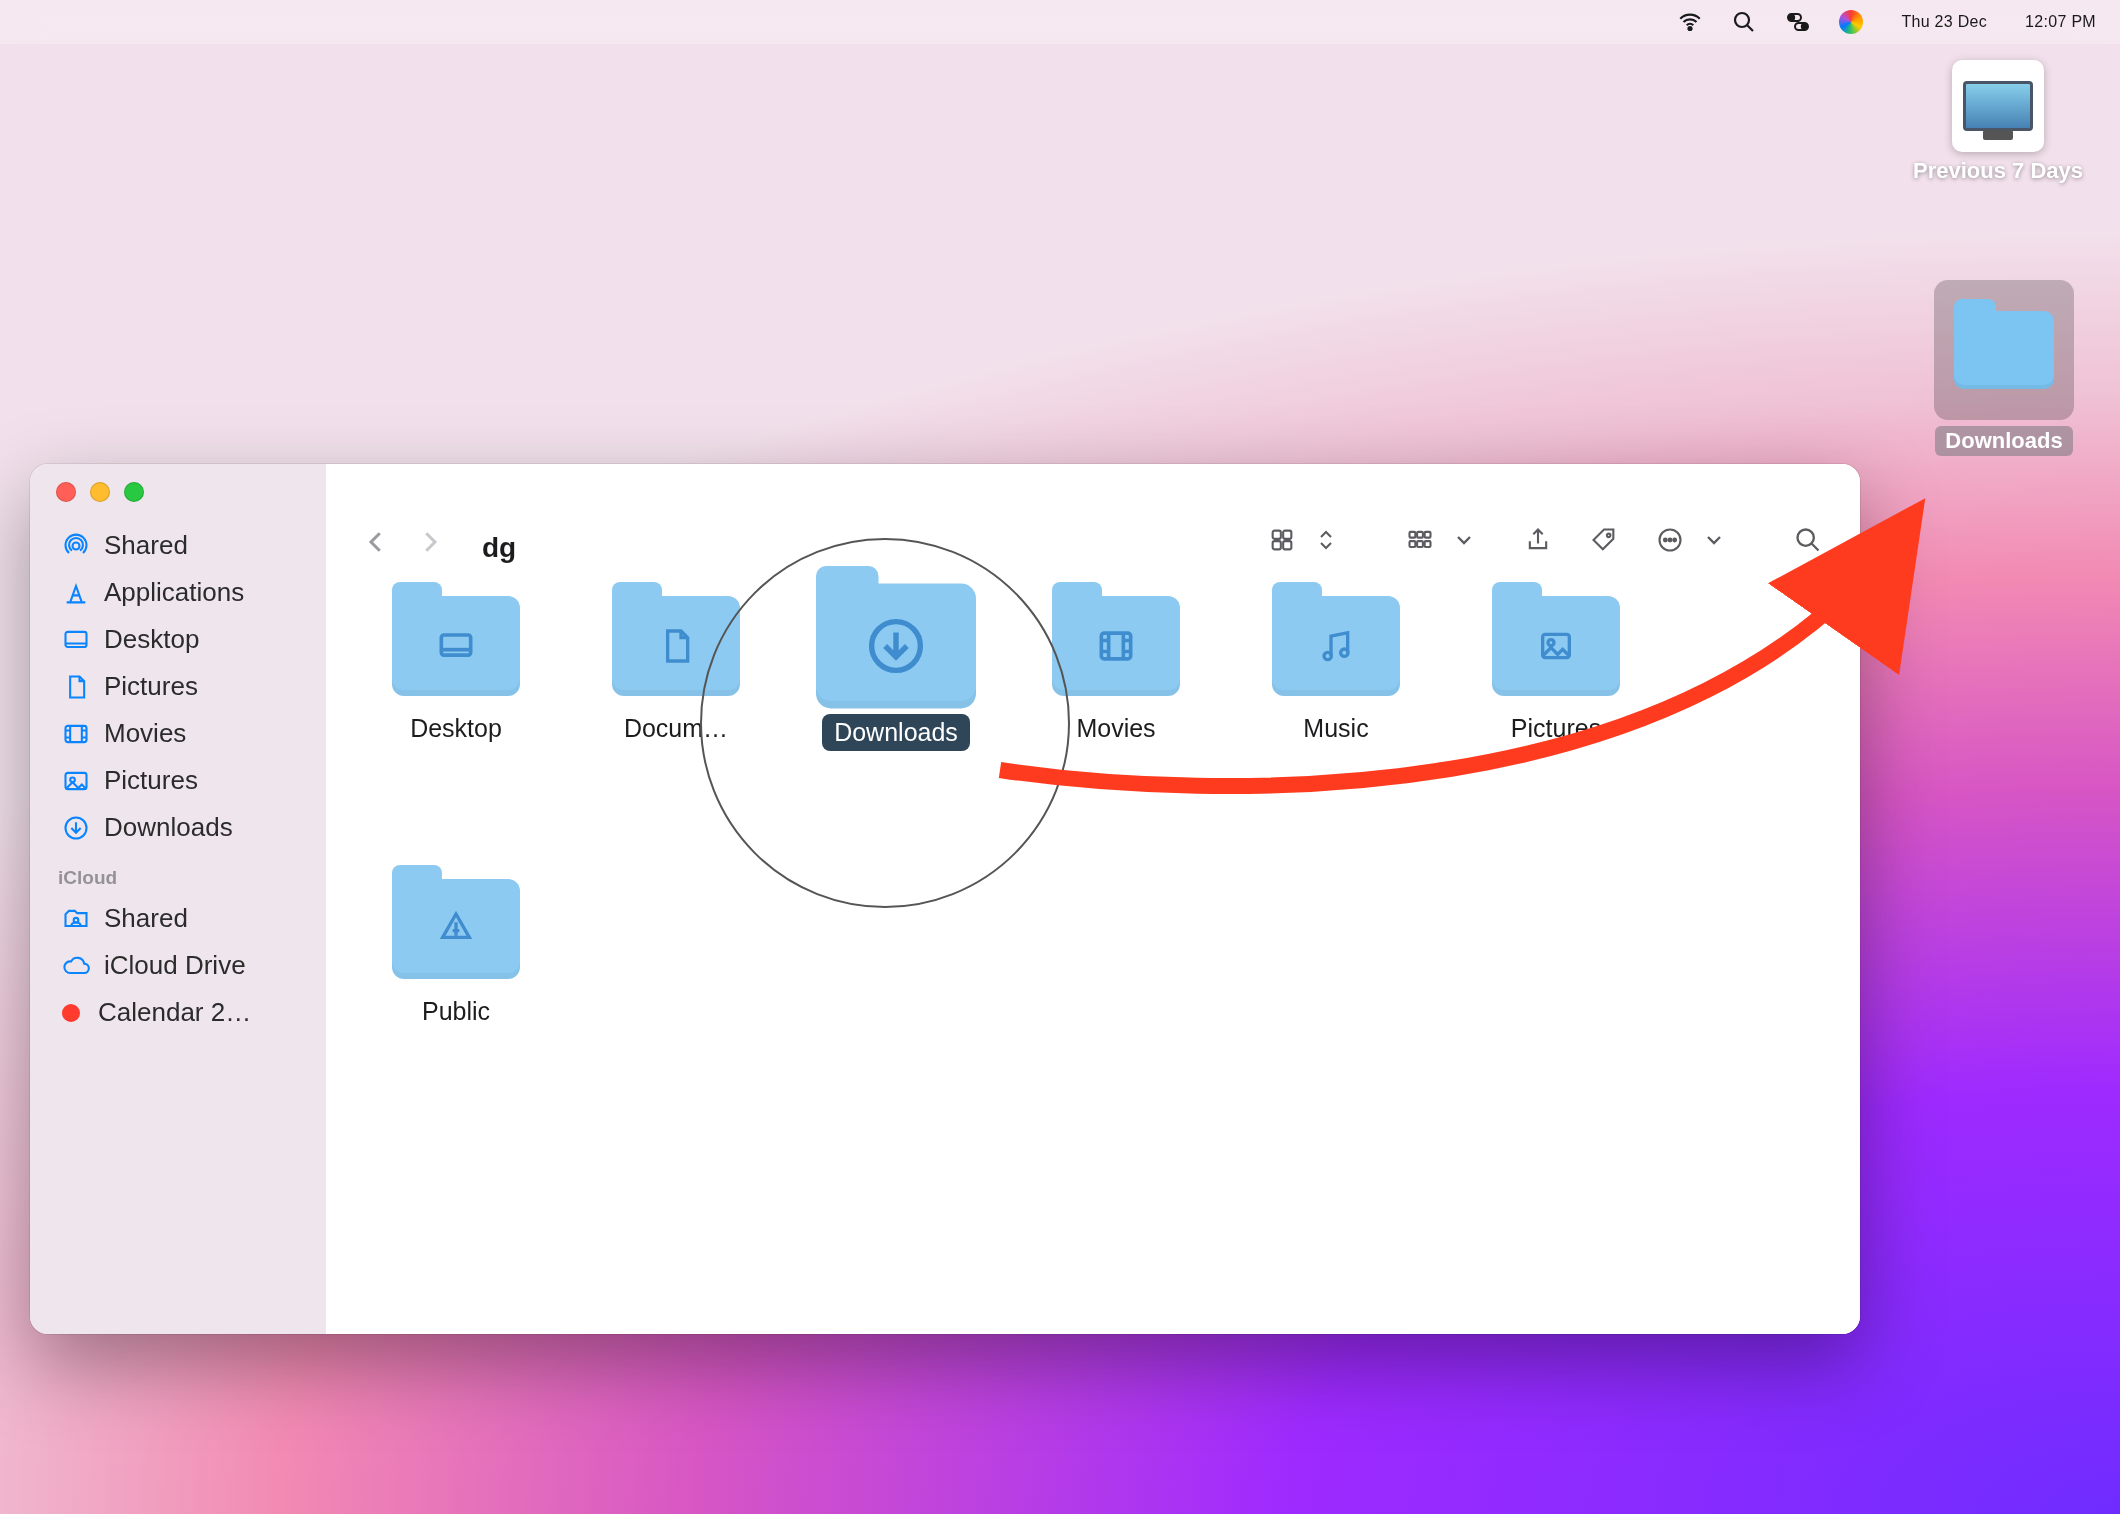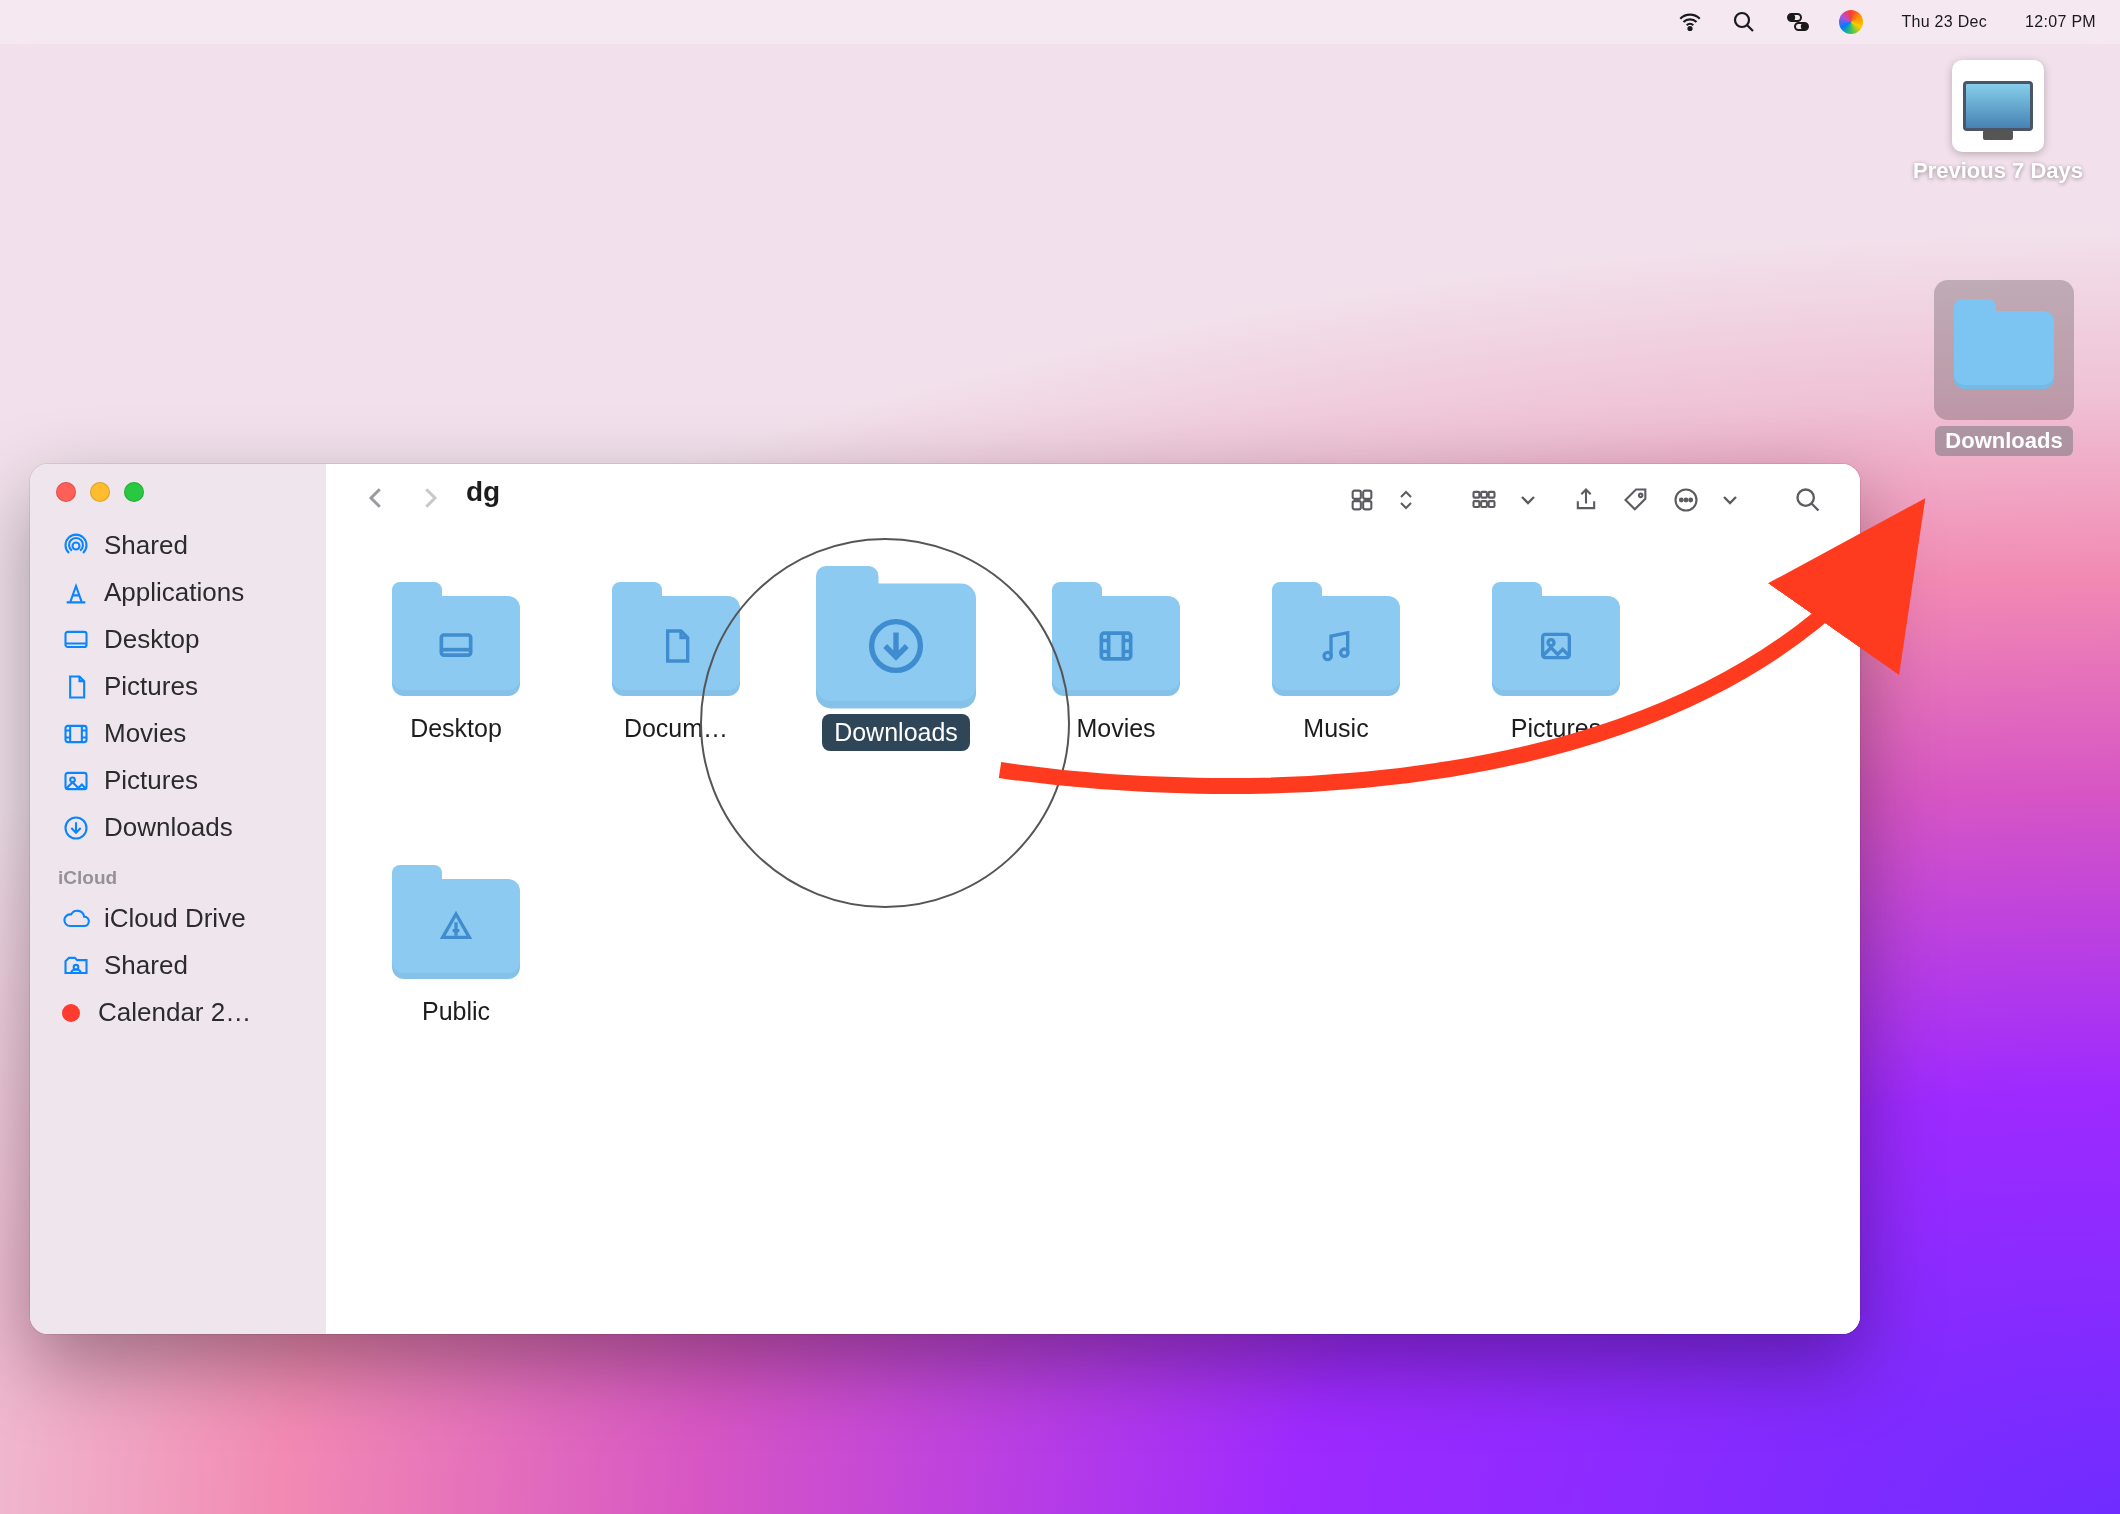--- a/index.html
+++ b/index.html
@@ -128,22 +128,22 @@
     display:flex; align-items:center; gap:14px;
     padding: 8px 22px; font-size: 26px; border-radius: 10px;
     margin: 0 10px; cursor: default;
     white-space: nowrap; overflow: hidden; text-overflow: ellipsis;
   }
   .side-item svg, .side-item .dot { flex: 0 0 28px; width: 28px; height: 28px; }
   .side-item .dot { border-radius:50%; background:#ff3b30; width:18px; height:18px; flex:0 0 18px; margin-right:4px; }
 
   
   .finder-toolbar {
-    height: 100px; display: flex; align-items: flex-start;
-    padding: 12px 28px; gap: 2px;
+    height: 100px; display: flex; align-items: flex-end;
+    padding: 0 28px; gap: 18px;
     border-bottom: 0px solid transparent;
   }
   .nav-arrows { display:flex; gap: 10px; margin-right: 12px; }
   .nav-btn { width: 44px; height: 44px; display:flex;align-items:center;justify-content:center; color:#9a9aa0; }
   .window-title { font-size: 28px; font-weight: 600; margin-right:auto; color:#1c1c1e; }
   .tb-btn { width: 48px; height: 48px; display:inline-flex;align-items:center;justify-content:center; color:#5b5b60; }
   .tb-btn svg { width: 28px; height: 28px; }
   .tb-group { display:flex; align-items:center; gap:8px; }
 
   
@@ -296,31 +296,31 @@
       <svg viewBox="0 0 24 24" fill="none" stroke="#0a84ff" stroke-width="1.8">
           <circle cx="12" cy="12" r="9"></circle>
           <path d="M12 7v8M8 12l4 4 4-4"></path>
         </svg>
       <span>Downloads</span>
     </div>
 
     <div class="side-section-heading">iCloud</div>
     <div class="side-item">
       <svg viewBox="0 0 24 24" fill="none" stroke="#0a84ff" stroke-width="1.8">
-          <path d="M7 18a5 5 0 1 1 .8-9.94A6 6 0 0 1 19 10a4 4 0 0 1 0 8H7z"></path>
-        </svg>
-      <span>iCloud Drive</span>
-    </div>
-    <div class="side-item">
-      <svg viewBox="0 0 24 24" fill="none" stroke="#0a84ff" stroke-width="1.8">
           <path d="M3 8l3-3h5l2 2h8v11H3z"></path>
           <circle cx="12" cy="13" r="2"></circle>
           <path d="M8 18c0-2 2-3 4-3s4 1 4 3"></path>
         </svg>
       <span>Shared</span>
+    </div>
+    <div class="side-item">
+      <svg viewBox="0 0 24 24" fill="none" stroke="#0a84ff" stroke-width="1.8">
+          <path d="M7 18a5 5 0 1 1 .8-9.94A6 6 0 0 1 19 10a4 4 0 0 1 0 8H7z"></path>
+        </svg>
+      <span>iCloud Drive</span>
     </div>
 
     <div class="side-item">
       <span class="dot"></span>
       <span>Calendar 2…</span>
     </div>
   </div>
 
   <div class="finder-main">
     <div class="finder-toolbar">

